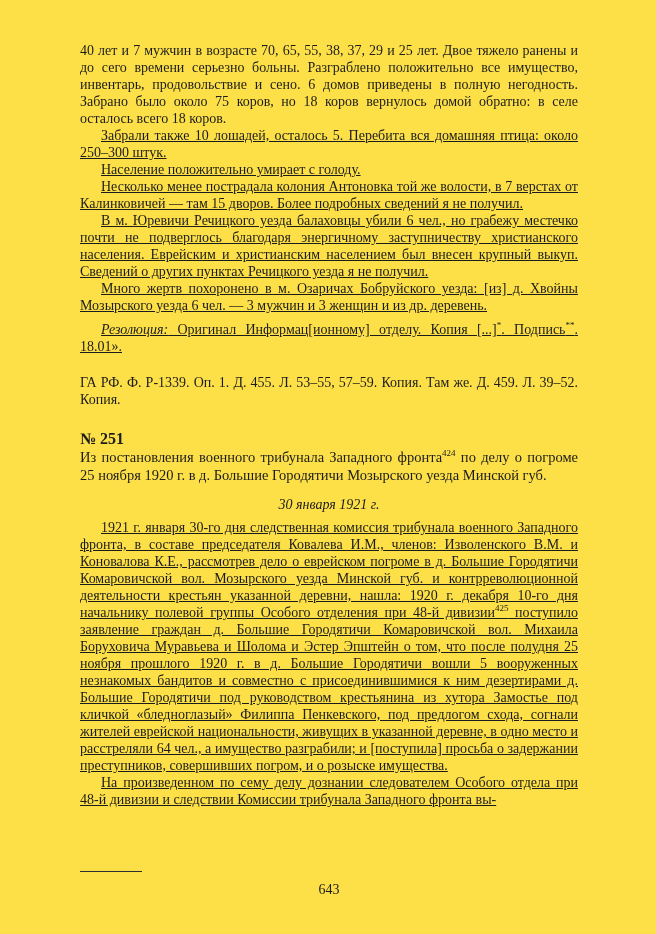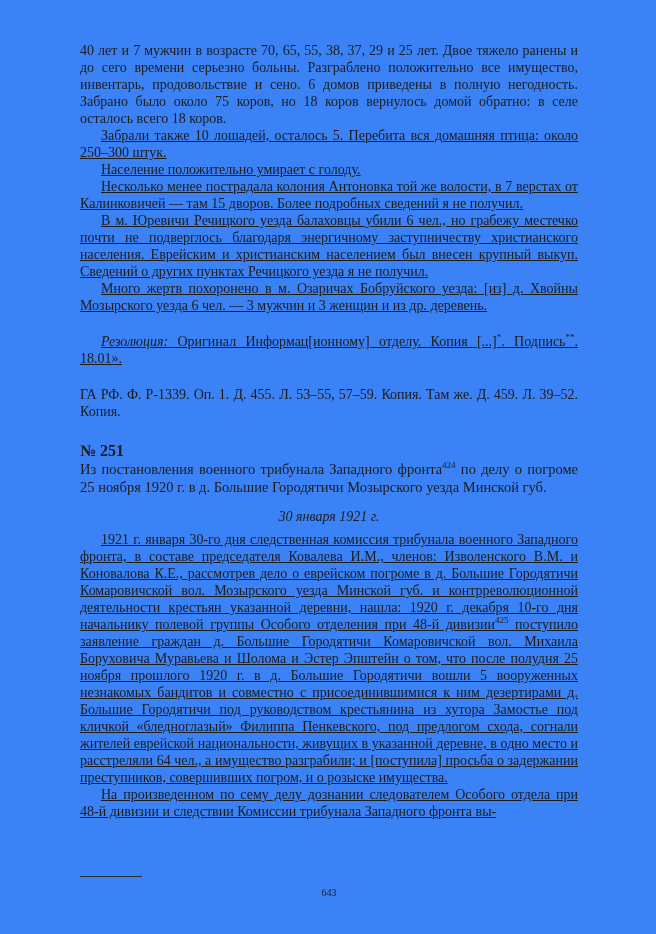--- a/index.html
+++ b/index.html
@@ -5,21 +5,21 @@
   html, body {
     margin: 0;
     padding: 0;
     background: #ffffff;
   }
   .page {
     position: relative;
     width: 656px;
     height: 934px;
     box-sizing: border-box;
-    background: #3b82f6;
+    background: #fde047;
     color: #1c1c1c;
     font-family: "Liberation Serif", "DejaVu Serif", serif;
     padding: 42px 78px 36px 80px;
     display: flex;
     flex-direction: column;
     overflow: hidden;
   }
   p { margin: 0; }
   .body-text {
     font-size: 14px;
@@ -28,21 +28,21 @@
     hyphens: none;
   }
   .indent { text-indent: 21px; text-decoration: underline; }
   em { font-style: italic; }
   sup {
     font-size: 9px;
     line-height: 0;
     vertical-align: super;
     letter-spacing: 0;
   }
-  .resolution { margin-top: 19px; }
+  .resolution { margin-top: 7px; }
   .archive { margin-top: 19px; }
   .doc-number {
     font-weight: bold;
     font-size: 16px;
     line-height: 18px;
     margin-top: 22px;
   }
   .doc-title {
     font-weight: normal;
     font-size: 14.5px;
@@ -64,21 +64,21 @@
   }
   .footnote {
     font-size: 12.5px;
     line-height: 16px;
     text-align: left;
     text-indent: 21px;
   }
   .footnote sup { font-size: 8.5px; }
   .page-number {
     text-align: center;
-    font-size: 10px;
+    font-size: 14px;
     margin-top: 10px;
   }
 </style>
 </head>
 <body>
 
 <div class="page">
 
   <section>
     <div id="cont-paras">

